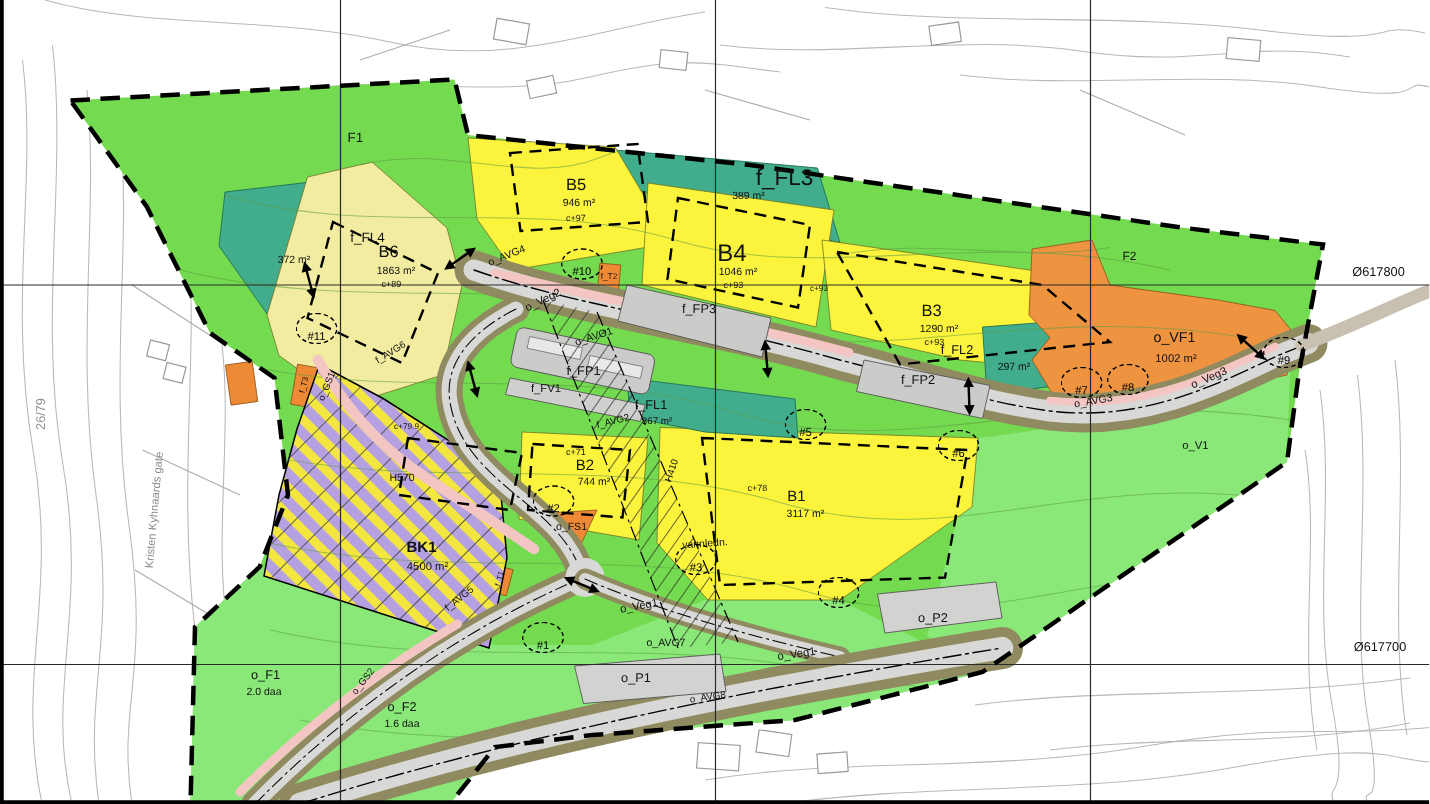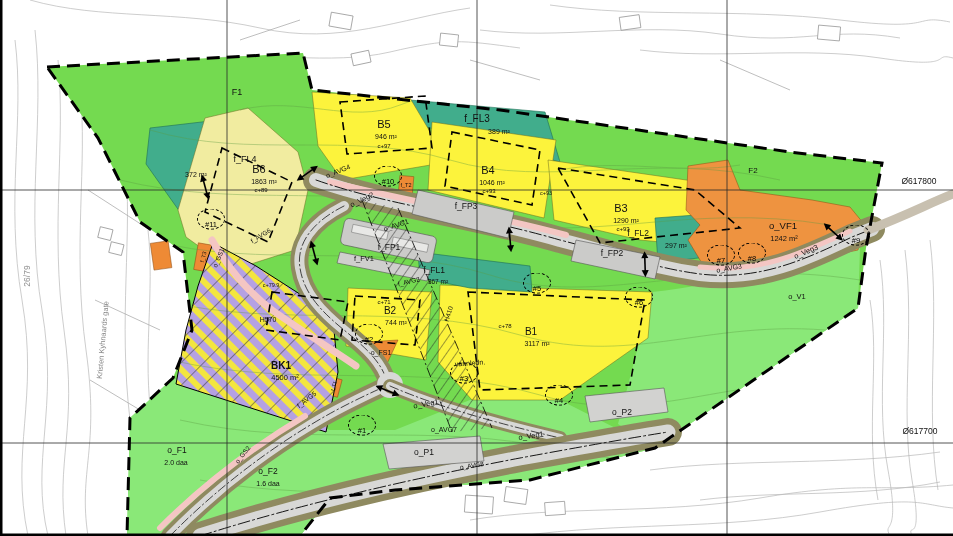--- a/index.html
+++ b/index.html
@@ -197,35 +197,35 @@
       <div class="lbl" style="left: 237px; top: 92px; font-size: 9px; transform: translate(-50%, -50%) rotate(0deg);">F1</div>
       <div class="lbl" style="left: 753px; top: 171px; font-size: 8px; transform: translate(-50%, -50%) rotate(0deg);">F2</div>
       <div class="lbl" style="left: 197px; top: 159px; font-size: 9px; transform: translate(-50%, -50%) rotate(0deg); margin-left: 48px;">f_FL4</div>
       <div class="lbl" style="left: 196px; top: 174px; font-size: 7px; transform: translate(-50%, -50%) rotate(0deg);">372 m²</div>
       <div class="lbl" style="left: 259px; top: 169px; font-size: 11px; transform: translate(-50%, -50%) rotate(0deg); text-align: right;">B6</div>
       <div class="lbl" style="left: 264px; top: 181px; font-size: 7px; transform: translate(-50%, -50%) rotate(0deg);">1863 m²</div>
       <div class="lbl" style="left: 261px; top: 190px; font-size: 6px; transform: translate(-50%, -50%) rotate(0deg);">c+89</div>
       <div class="lbl" style="left: 384px; top: 124px; font-size: 11px; transform: translate(-50%, -50%) rotate(0deg);">B5</div>
       <div class="lbl" style="left: 386px; top: 136px; font-size: 7px; transform: translate(-50%, -50%) rotate(0deg);">946 m²</div>
       <div class="lbl" style="left: 384px; top: 146px; font-size: 6px; transform: translate(-50%, -50%) rotate(0deg);">c+97</div>
-      <div class="lbl" style="left: 477px; top: 119px; font-size: 10px; transform: translate(-50%, -50%) rotate(0deg);">f_FL3</div>
+      <div class="lbl" style="left: 523px; top: 119px; font-size: 15px; transform: translate(-50%, -50%) rotate(0deg);">f_FL3</div>
       <div class="lbl" style="left: 499px; top: 131px; font-size: 7px; transform: translate(-50%, -50%) rotate(0deg);">389 m²</div>
-      <div class="lbl" style="left: 488px; top: 170px; font-size: 11px; transform: translate(-50%, -50%) rotate(0deg);">B4</div>
+      <div class="lbl" style="left: 488px; top: 170px; font-size: 16px; transform: translate(-50%, -50%) rotate(0deg);">B4</div>
       <div class="lbl" style="left: 492px; top: 182px; font-size: 7px; transform: translate(-50%, -50%) rotate(0deg);">1046 m²</div>
       <div class="lbl" style="left: 489px; top: 191px; font-size: 6px; transform: translate(-50%, -50%) rotate(0deg);">c+93</div>
       <div class="lbl" style="left: 621px; top: 208px; font-size: 11px; transform: translate(-50%, -50%) rotate(0deg);">B3</div>
       <div class="lbl" style="left: 626px; top: 220px; font-size: 7px; transform: translate(-50%, -50%) rotate(0deg);">1290 m²</div>
       <div class="lbl" style="left: 623px; top: 229px; font-size: 6px; transform: translate(-50%, -50%) rotate(0deg);">c+93</div>
       <div class="lbl" style="left: 546px; top: 194px; font-size: 5.5px; transform: translate(-50%, -50%) rotate(0deg);">c+93</div>
       <div class="lbl" style="left: 466px; top: 206px; font-size: 8.5px; transform: translate(-50%, -50%) rotate(0deg);">f_FP3</div>
       <div class="lbl" style="left: 612px; top: 253px; font-size: 8.5px; transform: translate(-50%, -50%) rotate(0deg);">f_FP2</div>
       <div class="lbl" style="left: 638px; top: 233px; font-size: 8.5px; transform: translate(-50%, -50%) rotate(0deg);">f_FL2</div>
       <div class="lbl" style="left: 676px; top: 245px; font-size: 7px; transform: translate(-50%, -50%) rotate(0deg);">297 m²</div>
       <div class="lbl" style="left: 783px; top: 226px; font-size: 9.5px; transform: translate(-50%, -50%) rotate(0deg);">o_VF1</div>
-      <div class="lbl" style="left: 784px; top: 239px; font-size: 7.5px; transform: translate(-50%, -50%) rotate(0deg);">1242 m²</div>
+      <div class="lbl" style="left: 784px; top: 239px; font-size: 7.5px; transform: translate(-50%, -50%) rotate(0deg);">1002 m²</div>
       <div class="lbl" style="left: 919px; top: 181px; font-size: 8.5px; transform: translate(-50%, -50%) rotate(0deg);">Ø617800</div>
       <div class="lbl" style="left: 920px; top: 431px; font-size: 8.5px; transform: translate(-50%, -50%) rotate(0deg);">Ø617700</div>
       <div class="lbl" style="left: 806px; top: 252px; font-size: 7.5px; transform: translate(-50%, -50%) rotate(-23deg);">o_Veg3</div>
       <div class="lbl" style="left: 797px; top: 297px; font-size: 7.5px; transform: translate(-50%, -50%) rotate(0deg);">o_V1</div>
       <div class="lbl" style="left: 729px; top: 268px; font-size: 7px; transform: translate(-50%, -50%) rotate(-10deg);">o_AVG3</div>
       <div class="lbl" style="left: 362px; top: 200px; font-size: 7.5px; transform: translate(-50%, -50%) rotate(-26deg);">o_Veg2</div>
       <div class="lbl" style="left: 338px; top: 171px; font-size: 7px; transform: translate(-50%, -50%) rotate(-22deg);">o_AVG4</div>
       <div class="lbl" style="left: 396px; top: 225px; font-size: 7px; transform: translate(-50%, -50%) rotate(-18deg);">o_AVG1</div>
       <div class="lbl" style="left: 389px; top: 247px; font-size: 8.5px; transform: translate(-50%, -50%) rotate(0deg);">f_FP1</div>
       <div class="lbl" style="left: 364px; top: 259px; font-size: 7.5px; transform: translate(-50%, -50%) rotate(0deg);">f_FV1</div>

